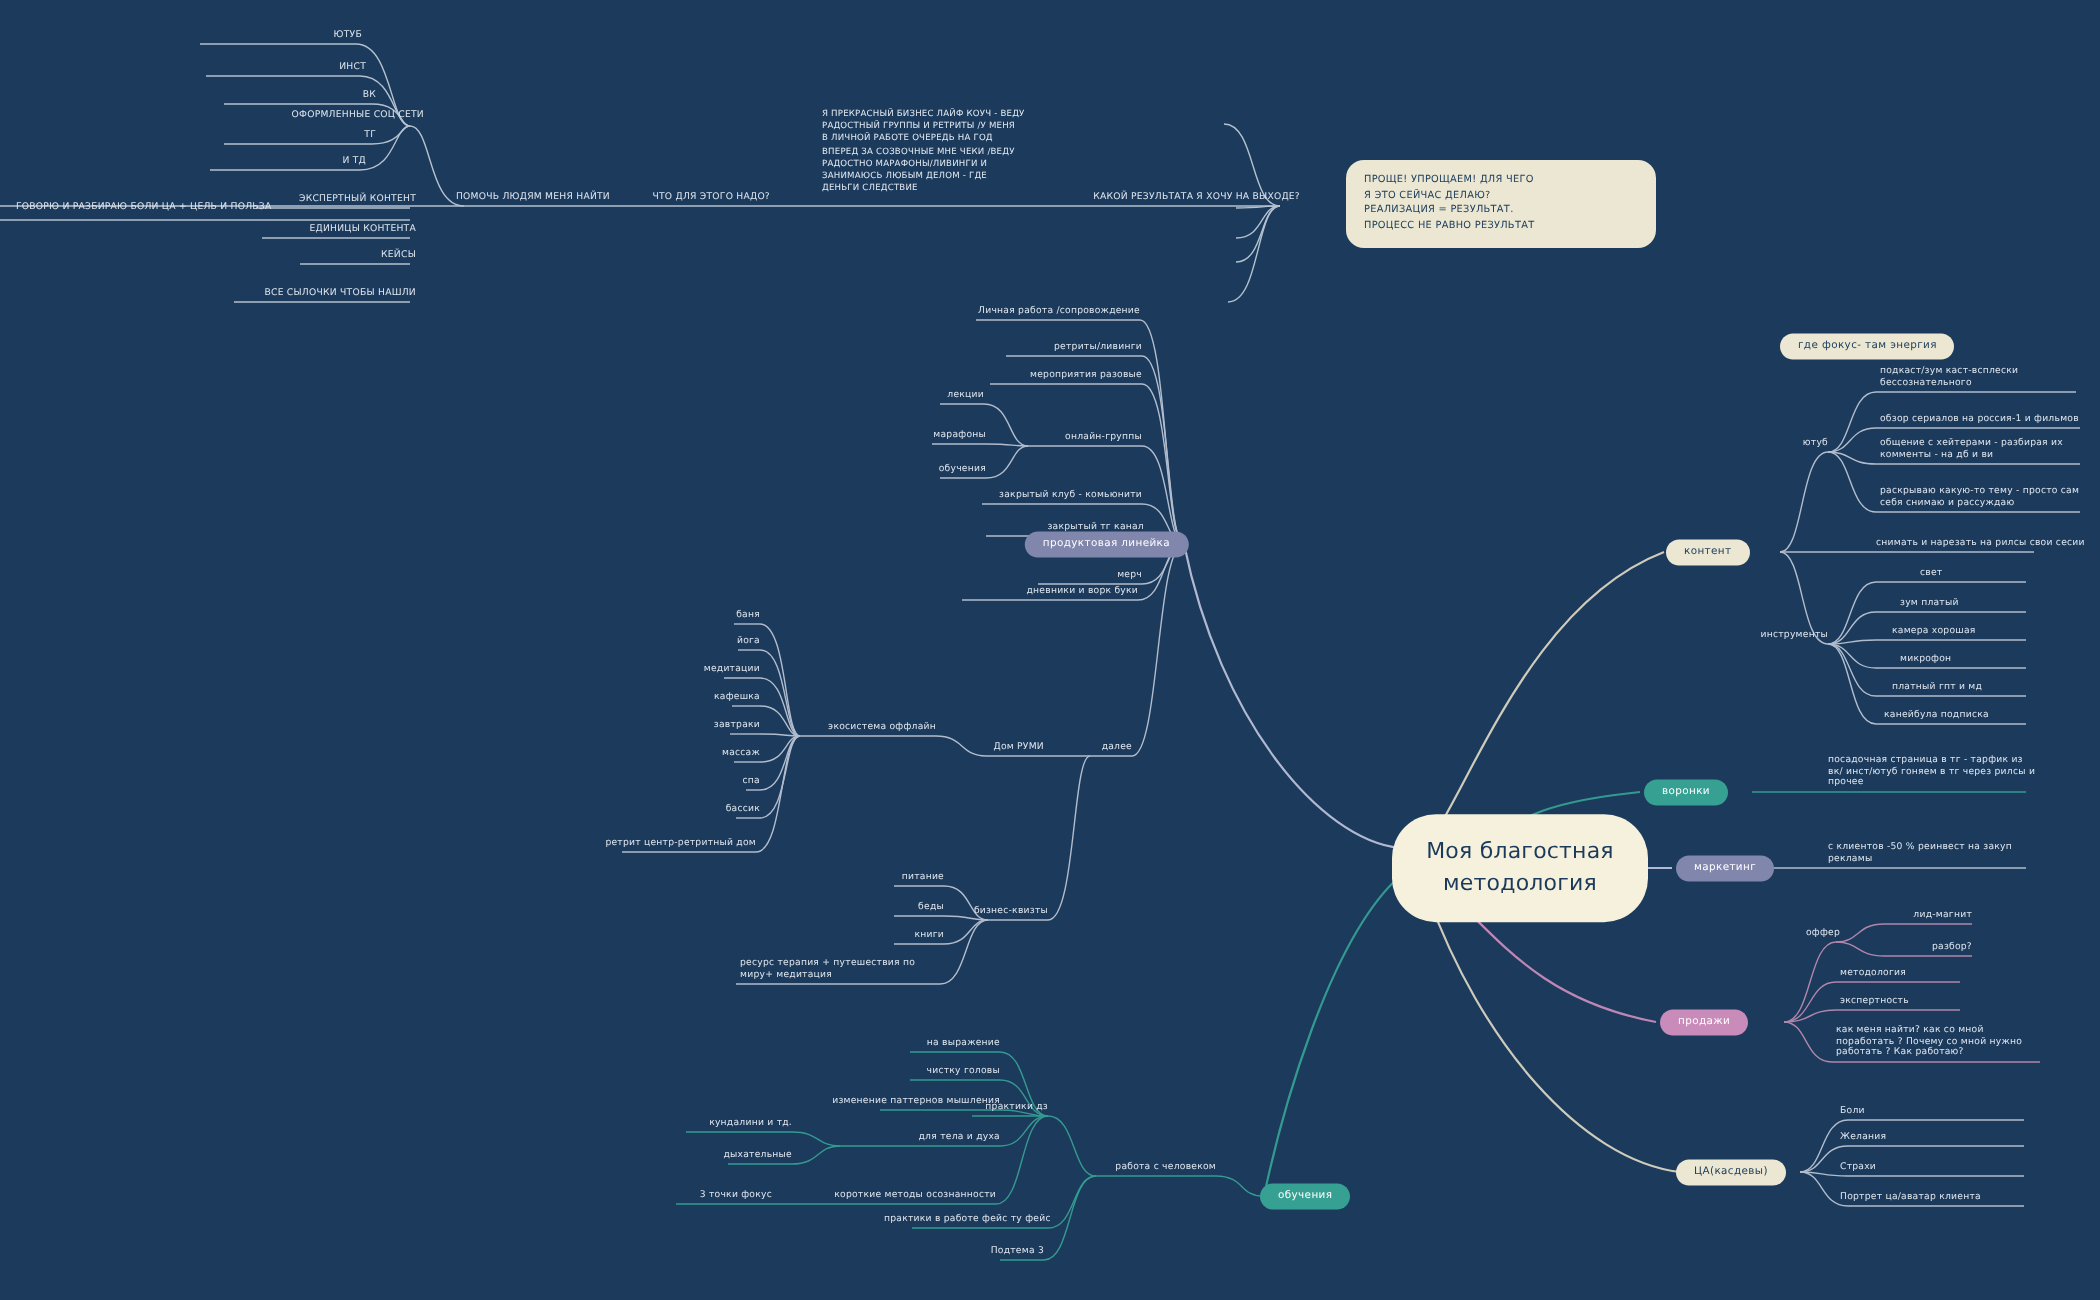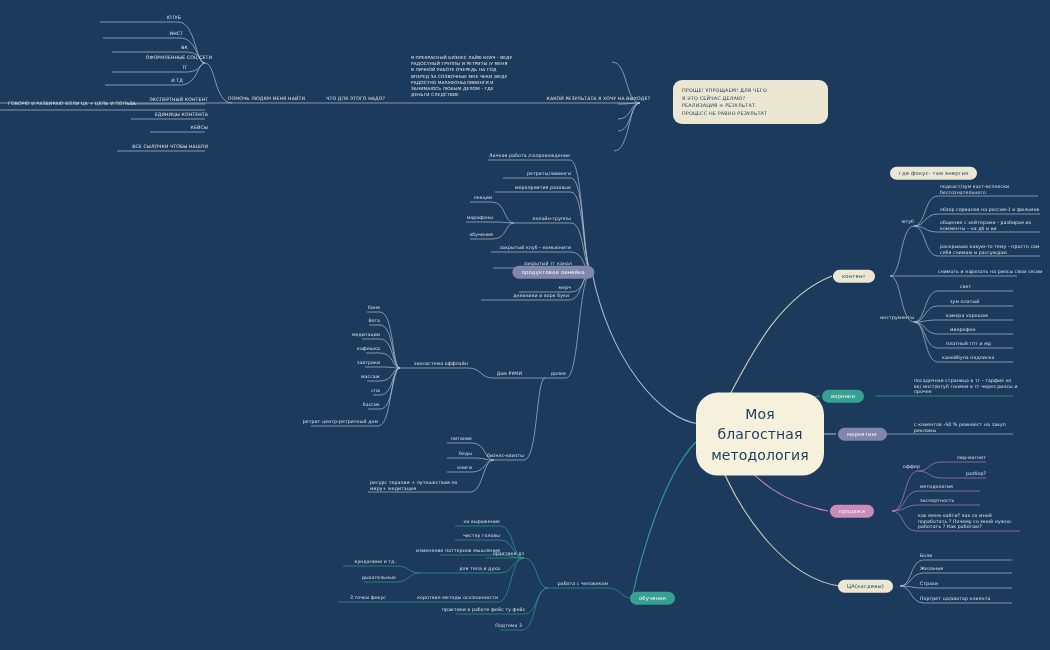--- a/index.html
+++ b/index.html
@@ -52,21 +52,21 @@
   .pill.pink  { background: #c98bba; color: #ffffff; }
 
   #center-node {
     position: absolute;
     background: #f6f1dc;
     color: #1b3a5c;
     border-radius: 22px;
     width: 128px;
     padding: 11px 8px;
     text-align: center;
-    font-size: 14px;
+    font-size: 11px;
     line-height: 1.45;
     transform: translate(-50%, -50%);
     letter-spacing: .1px;
   }
   #callout {
     position: absolute;
     background: #ece7d2;
     color: #20415f;
     border-radius: 9px;
     padding: 7px 9px;

